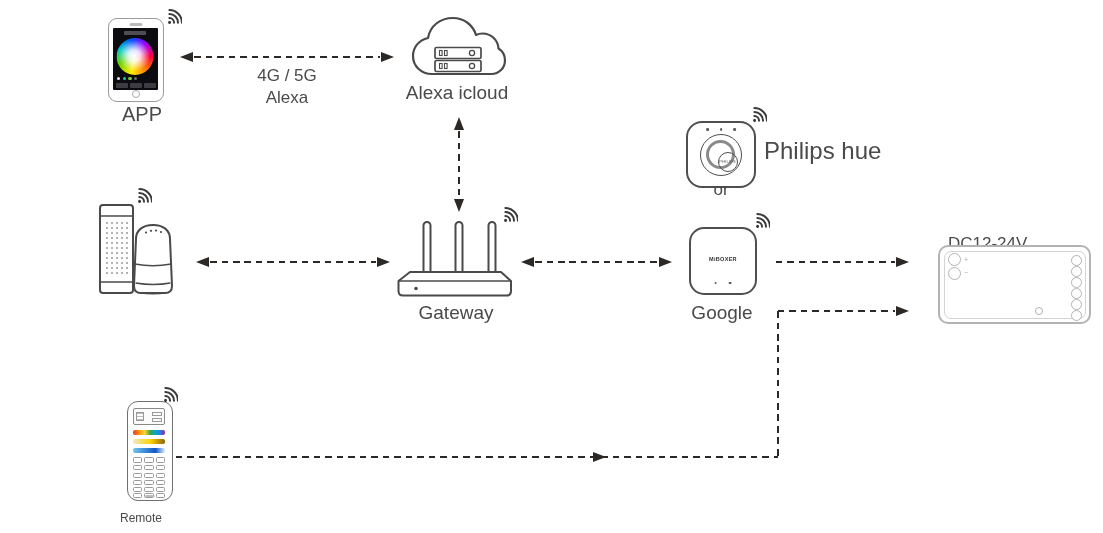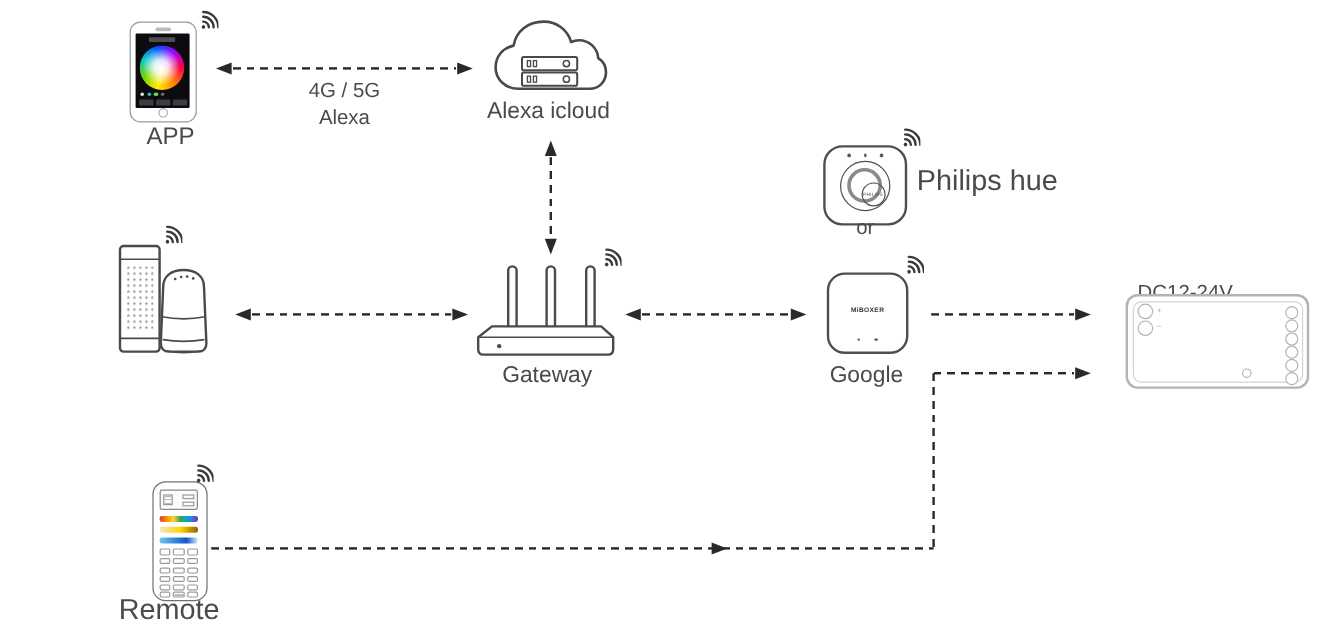--- a/index.html
+++ b/index.html
@@ -292,21 +292,21 @@
   <div class="wifi" style="left:152px;top:381px">
     <svg width="26" height="24" viewBox="0 0 26 24">
         <g transform="rotate(45 13 20)" fill="none" stroke="#3a3a3a" stroke-width="2" stroke-linecap="round">
           <path d="M9.7 16.2 A4.7 4.7 0 0 1 16.3 16.2"></path>
           <path d="M6.9 13.4 A8.6 8.6 0 0 1 19.1 13.4"></path>
           <path d="M4.1 10.6 A12.6 12.6 0 0 1 21.9 10.6"></path>
         </g>
         <circle cx="13" cy="19.2" r="1.5" fill="#3a3a3a" transform="rotate(45 13 20)"></circle>
       </svg>
   </div>
-  <div class="lbl" style="left:141px;top:495px;font-size:24px">Remote</div>
+  <div class="lbl" style="left:141px;top:511px;font-size:12px">Remote</div>
 
   <div class="ah ah-left" style="left:180px;top:51.5px"></div>
   <div class="dash-h" style="left:194px;top:55.7px;width:186px"></div>
   <div class="ah ah-right" style="left:381px;top:51.5px"></div>
   <div class="lbl" style="left:287px;top:66px;font-size:17px">4G / 5G</div>
   <div class="lbl" style="left:287px;top:88px;font-size:17px">Alexa</div>
 
   <div class="ah ah-up" style="left:453.5px;top:117px"></div>
   <div class="dash-v" style="left:457.7px;top:131px;height:67px"></div>
   <div class="ah ah-down" style="left:453.5px;top:199px"></div>

